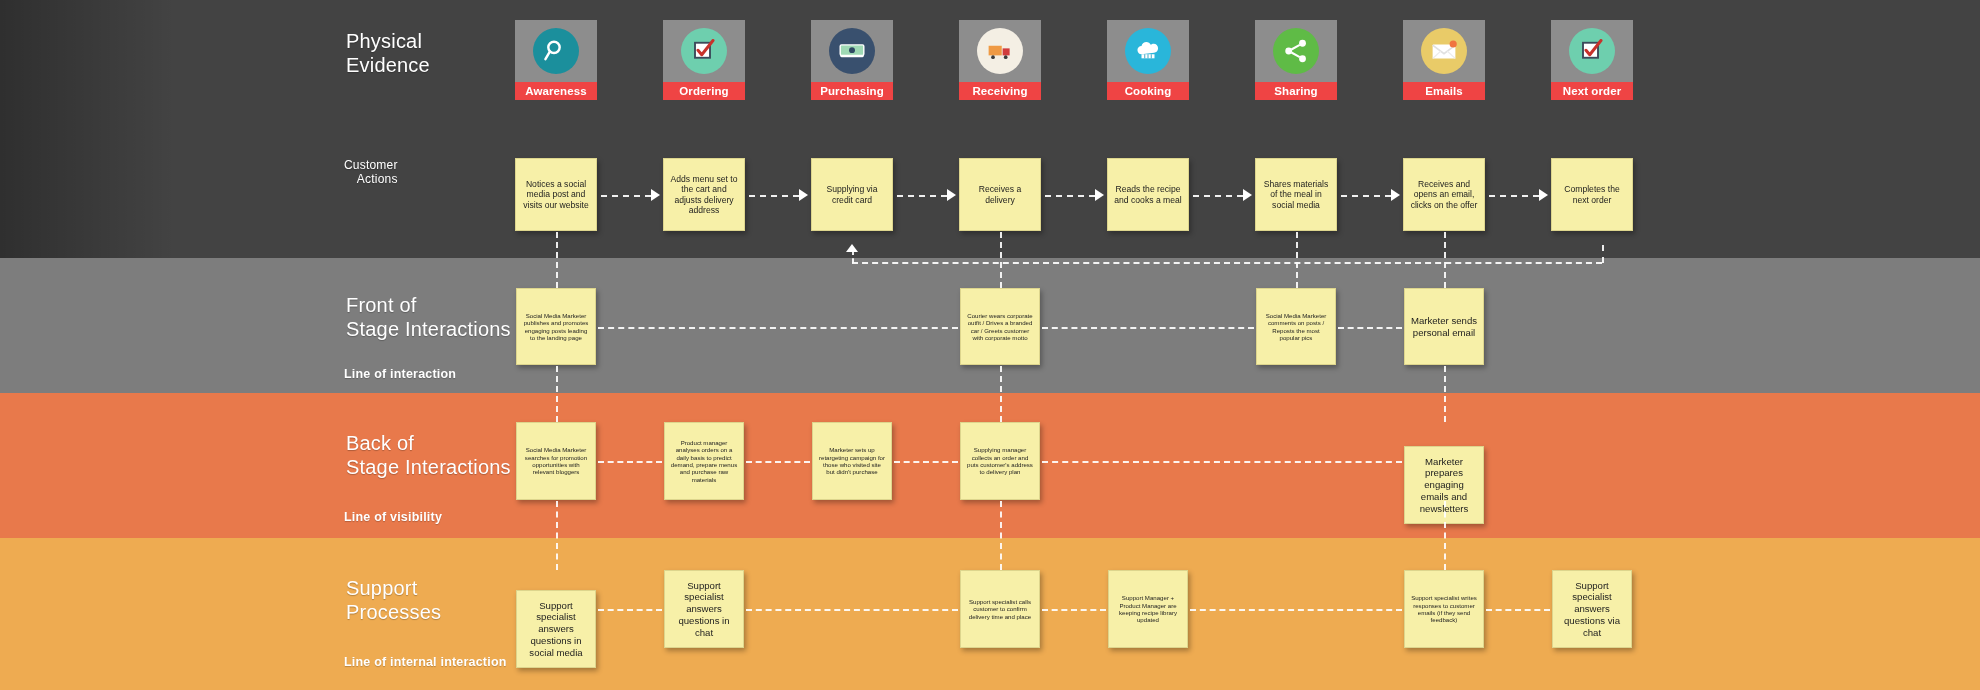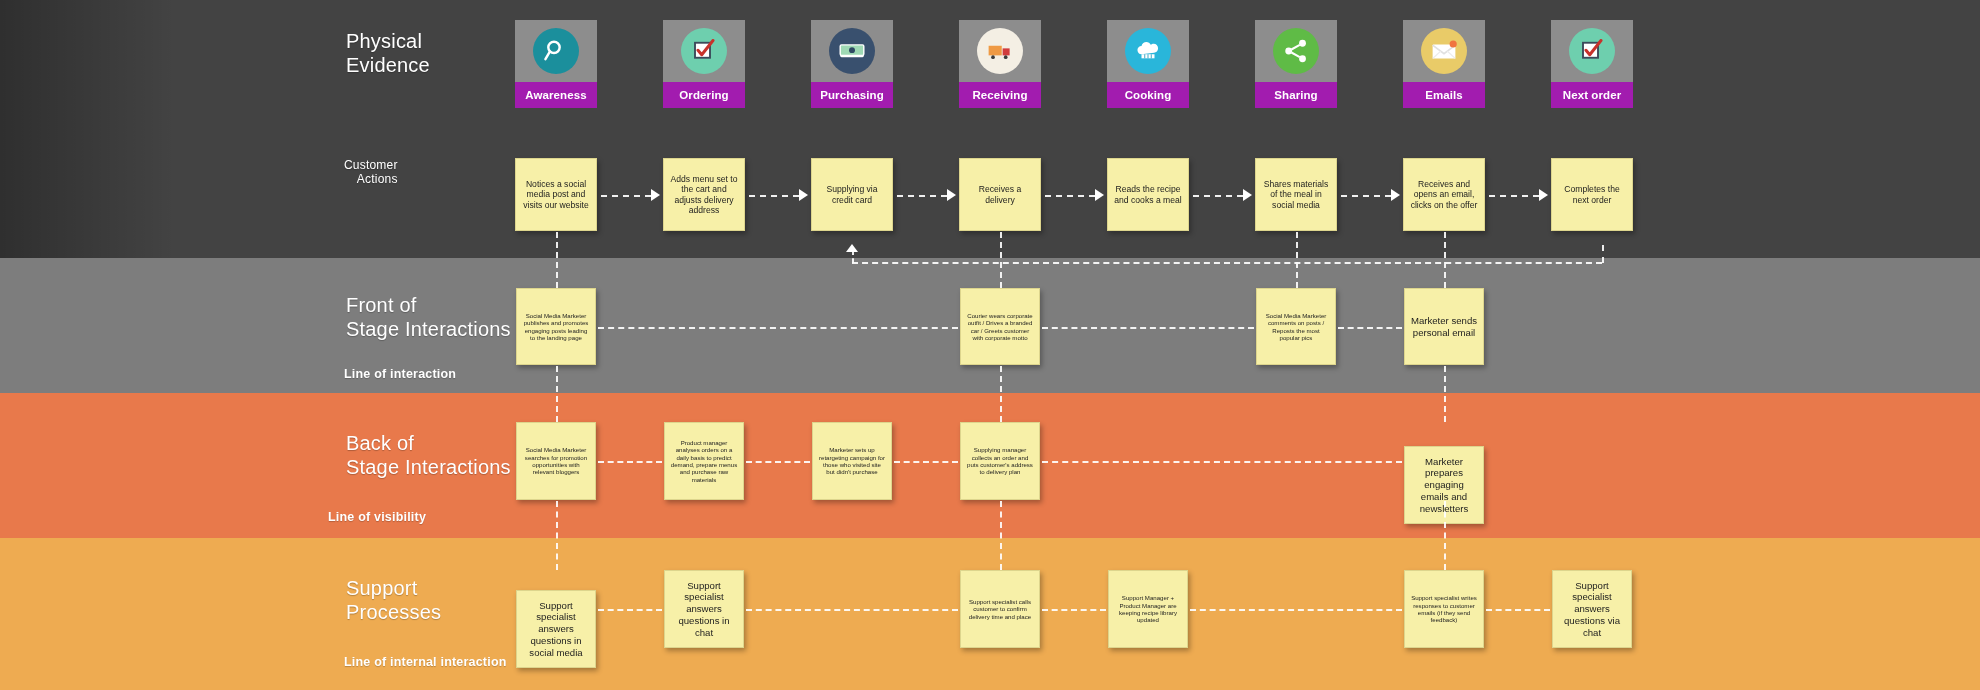--- a/index.html
+++ b/index.html
@@ -36,38 +36,38 @@
 
   .line-label {
     position: absolute;
     color: #ffffff;
     font-weight: bold;
     font-size: 12.5px;
     letter-spacing: .2px;
     text-shadow: 0 1px 1px rgba(0,0,0,.22);
   }
   .ll-interaction { left: 344px; top: 367px; }
-  .ll-visibility  { left: 328px; top: 510px; }
+  .ll-visibility  { left: 344px; top: 510px; }
   .ll-internal    { left: 344px; top: 655px; }
 
   
   .evidence-card { position: absolute; top: 20px; width: 82px; }
   .ev-icon-box {
     width: 82px; height: 62px;
     background: #8d8d8d;
     display: flex; align-items: center; justify-content: center;
   }
   .ev-circle {
     width: 46px; height: 46px; border-radius: 50%;
     display: flex; align-items: center; justify-content: center;
     position: relative;
   }
   .ev-label-box {
-    width: 82px; height: 26px;
-    background: #a21caf;
+    width: 82px; height: 18px;
+    background: #ef4444;
     color: #fff;
     display: flex; align-items: center; justify-content: center;
     font-size: 11.5px; font-weight: bold;
     letter-spacing: .1px;
   }
 
   
   .note {
     position: absolute;
     background: #f7f0a8;

